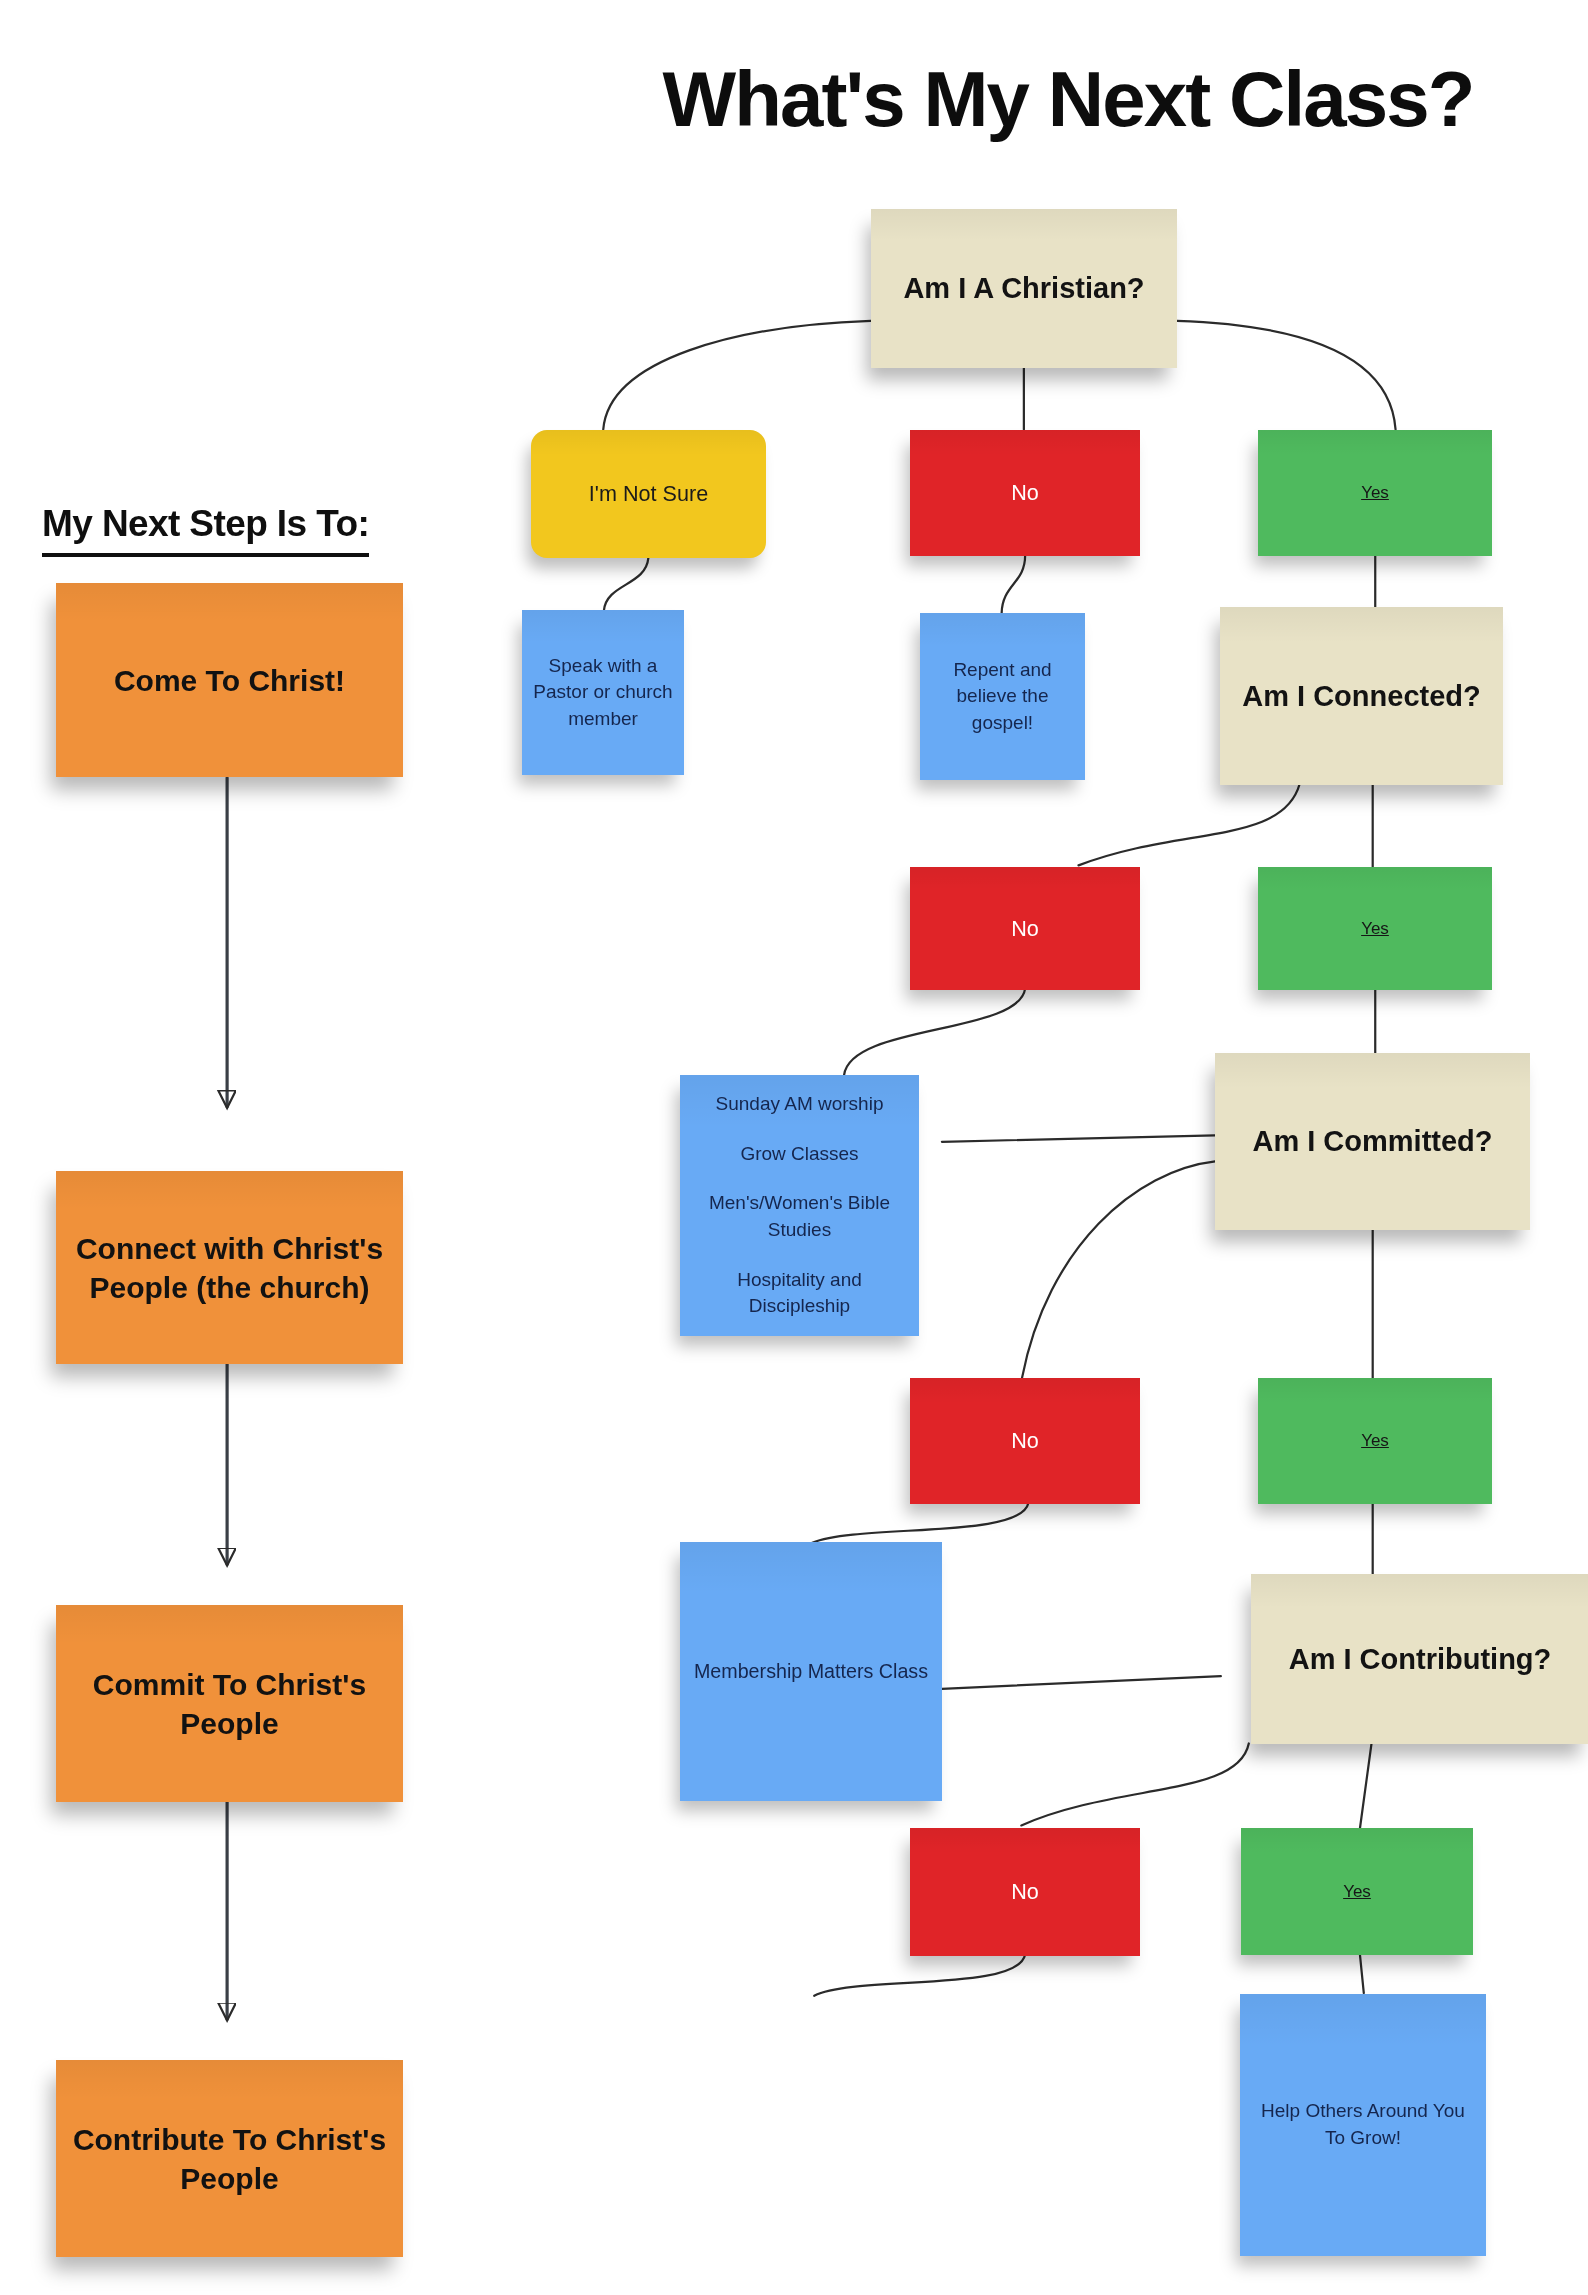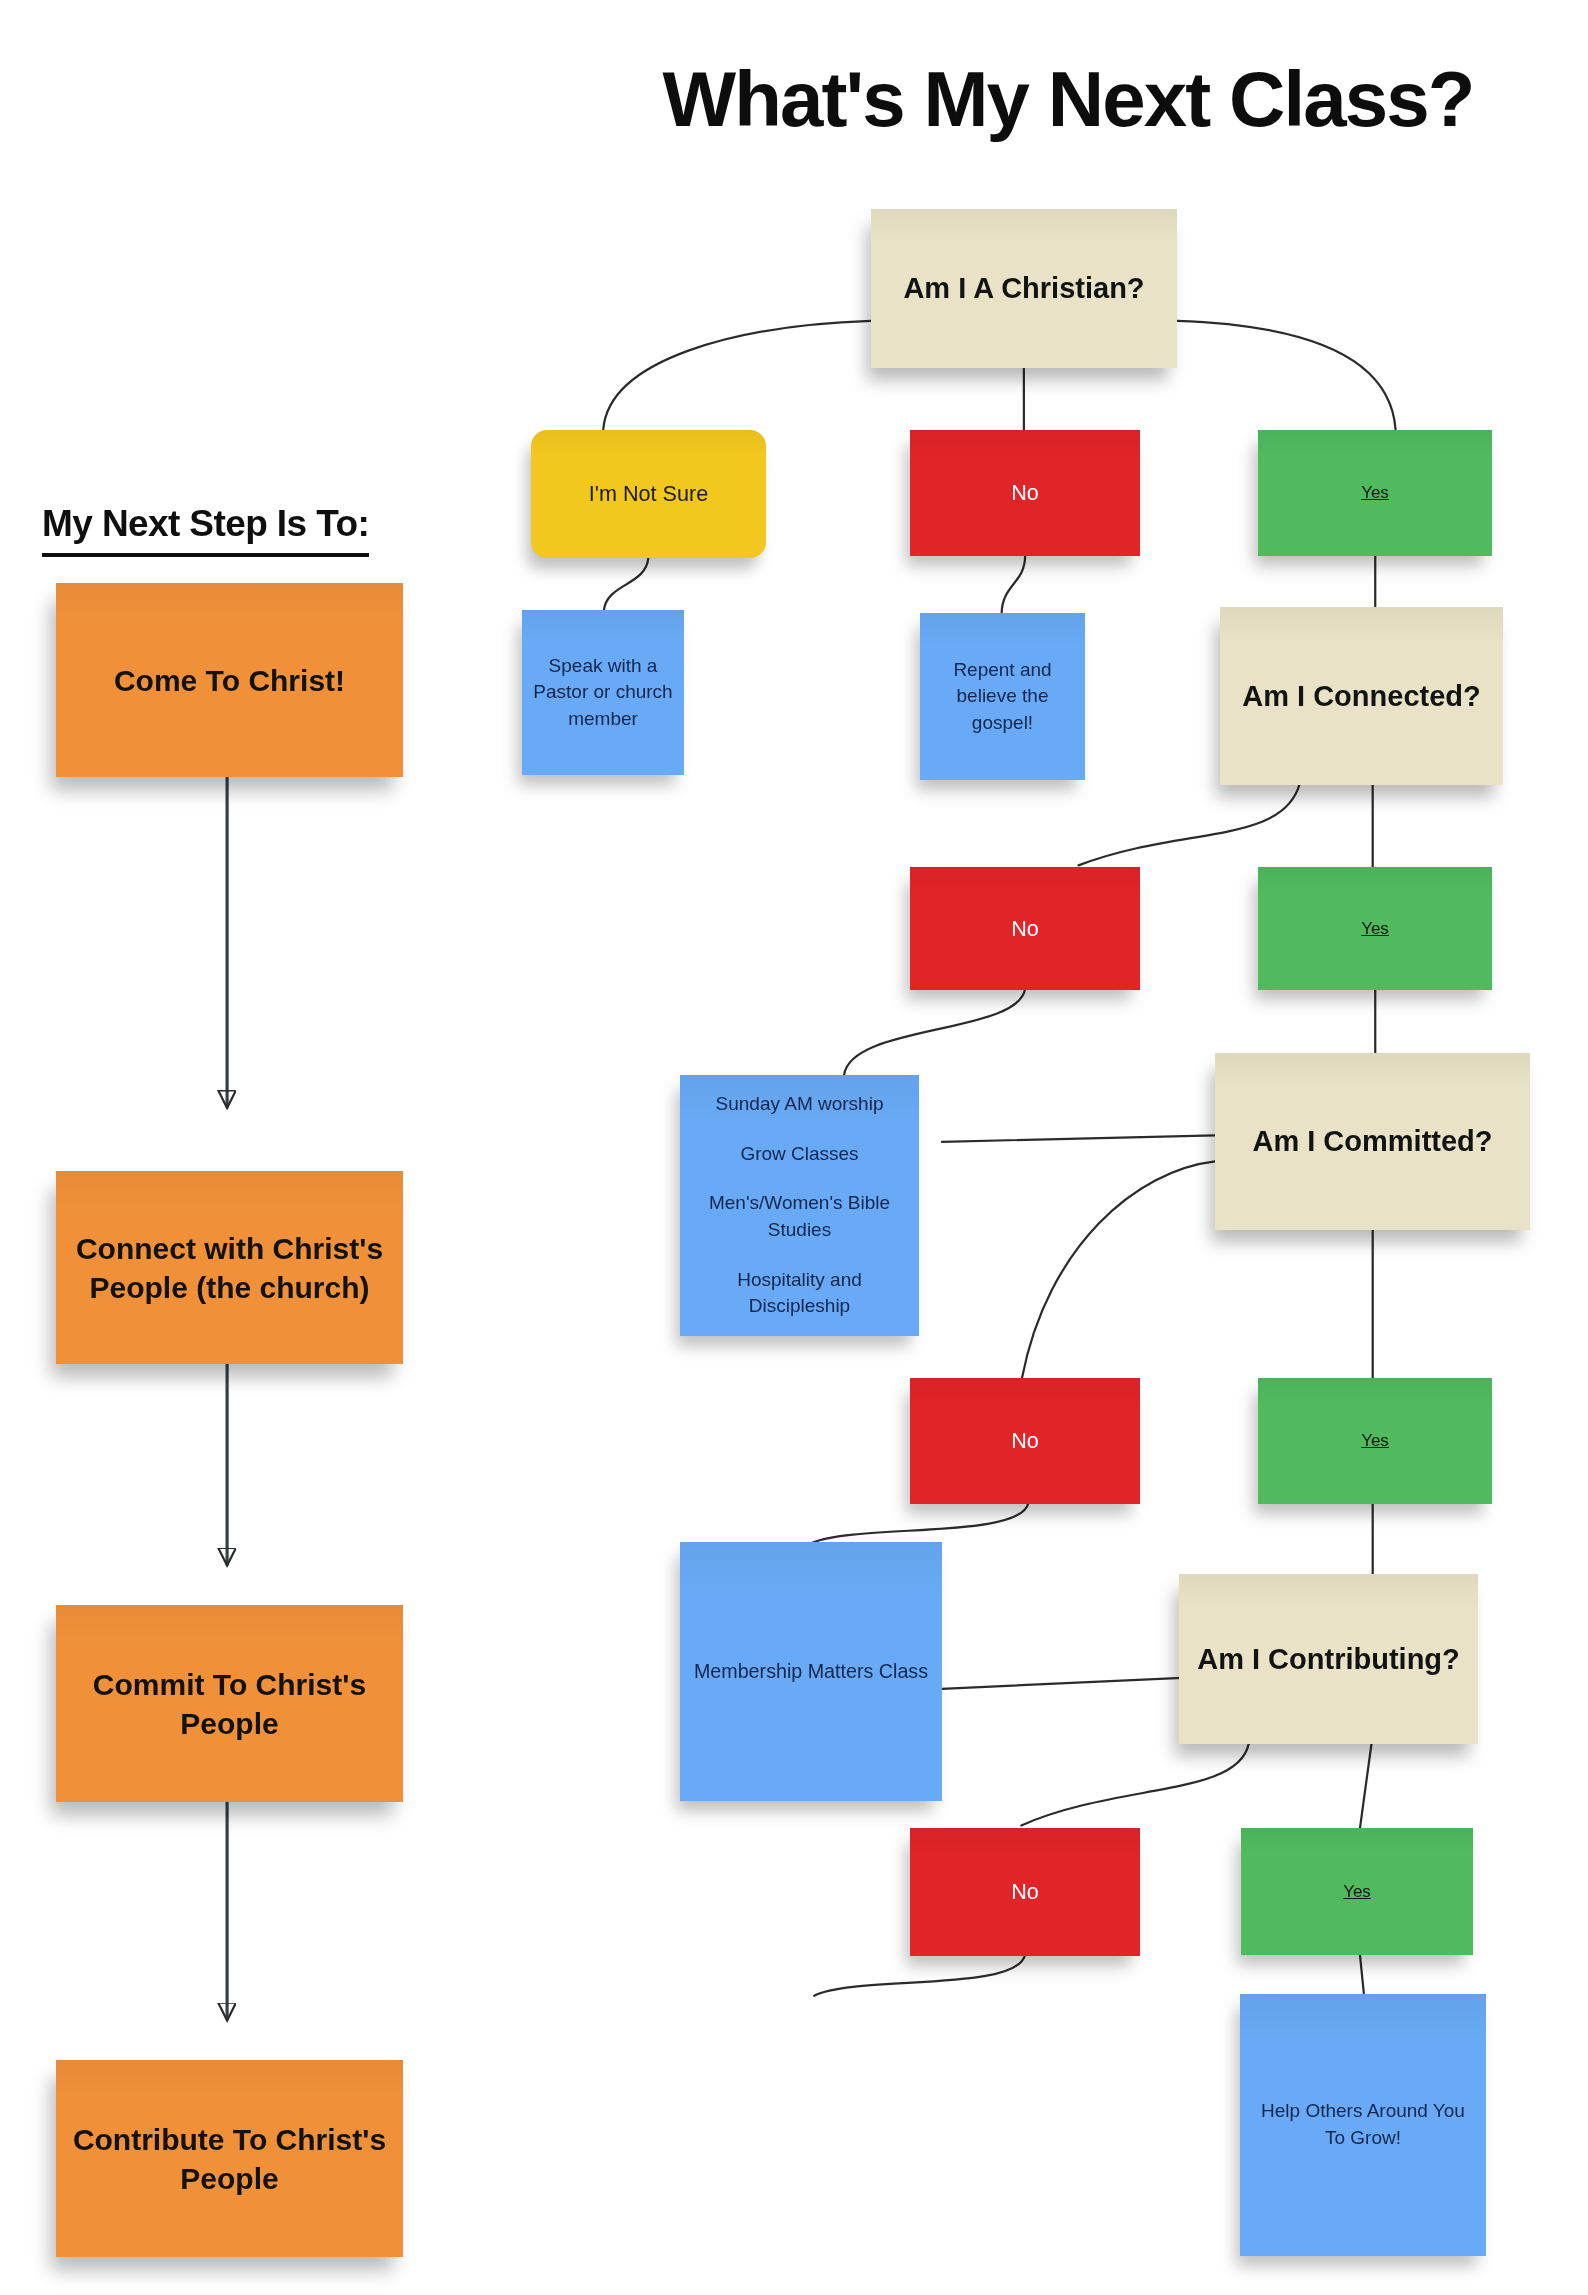--- a/index.html
+++ b/index.html
@@ -100,21 +100,21 @@
     <div class="gapline">Grow Classes</div>
     <div class="gapline">Men's/Women's Bible Studies</div>
     <div class="gapline">Hospitality and Discipleship</div>
   </div>
   <div class="note cream" style="left:1215px;top:1053px;width:315px;height:177px;">Am I Committed?</div>
 
   <div class="note red" style="left:910px;top:1378px;width:230px;height:126px;">No</div>
   <div class="note green" style="left:1258px;top:1378px;width:234px;height:126px;">Yes</div>
 
   <div class="note blue" style="left:680px;top:1542px;width:262px;height:259px;font-size:19.7px;">Membership Matters Class</div>
-  <div class="note cream" style="left:1179px;top:1574px;width:299px;height:170px;">Am I Contributing?</div>
+  <div class="note cream" style="left:1251px;top:1574px;width:338px;height:170px;">Am I Contributing?</div>
 
   <div class="note red" style="left:910px;top:1828px;width:230px;height:128px;">No</div>
   <div class="note green" style="left:1241px;top:1828px;width:232px;height:127px;">Yes</div>
 
   <div class="note blue" style="left:1240px;top:1994px;width:246px;height:262px;padding:12.7px;">Help Others Around You To Grow!</div>
 
 </div>
 
 
 </body></html>

